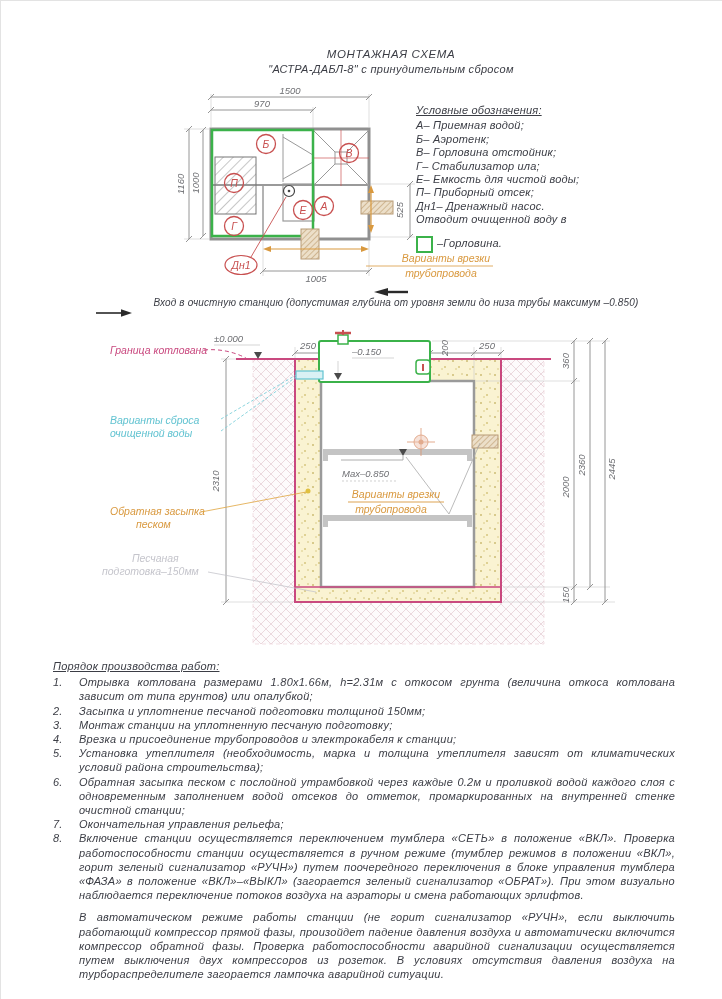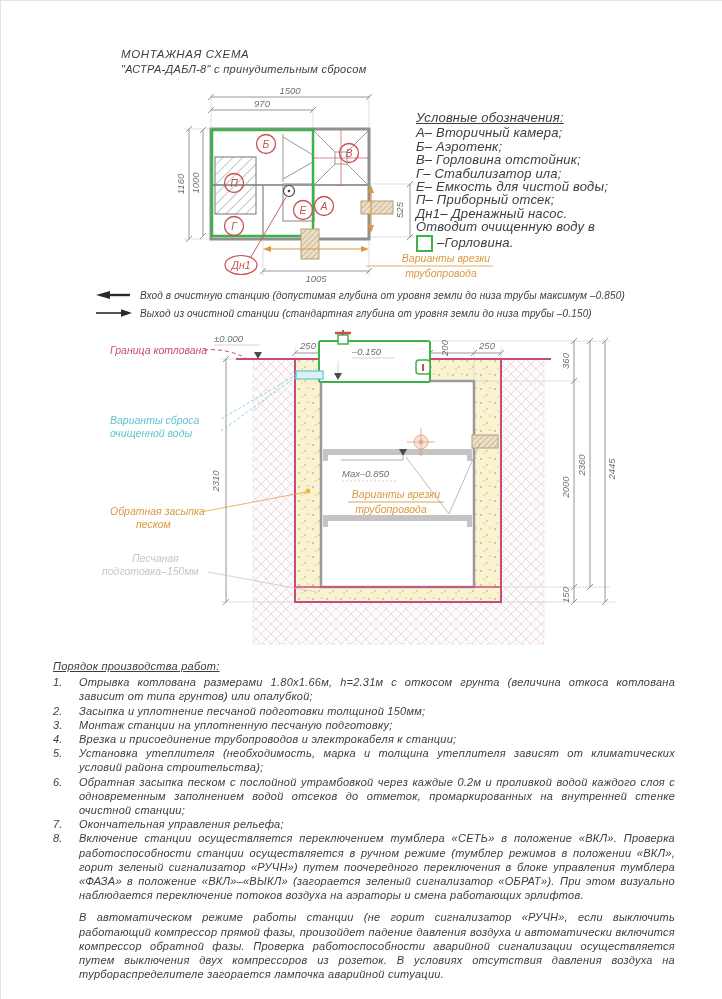--- a/index.html
+++ b/index.html
@@ -1,27 +1,27 @@
 <!DOCTYPE html>
 <html><head>
 <meta charset="utf-8">
 <style>
   html,body{margin:0;padding:0;background:#fff;}
   .page{position:relative;width:722px;height:999px;background:#fff;border:1px solid #e3e3e3;
         font-family:"Liberation Sans",sans-serif;font-style:italic;color:#3b3d45;overflow:hidden;}
   .abs{position:absolute;}
   
-  .title-block{left:120px;top:46px;width:540px;line-height:15px;}
+  .title-block{left:120px;top:46px;width:540px;text-align:center;line-height:15px;}
   .title-line1{font-size:11.5px;letter-spacing:.6px;}
   .title-line2{font-size:11px;letter-spacing:.3px;}
   
-  .legend{left:415px;top:110px;width:218px;font-size:13px;line-height:13.4px;letter-spacing:.2px;}
+  .legend{left:415px;top:103px;width:218px;font-size:11px;line-height:13.4px;letter-spacing:.2px;}
   .legend-title{text-decoration:underline;margin-bottom:2px;}
   .legend-row{white-space:nowrap;}
-  .gorlovina-row{display:flex;align-items:center;margin-top:1px;}
+  .gorlovina-row{display:flex;align-items:center;margin-top:9px;}
   .green-square{display:inline-block;width:13px;height:13px;border:2px solid #3bb24a;margin-right:4px;flex:none;}
   
   .arrow-row{left:95px;width:600px;height:16px;display:flex;align-items:center;font-size:10px;letter-spacing:.15px;white-space:nowrap;}
   .arrow-ico{margin-right:8px;flex:none;}
   
   .work-order{left:52px;top:658px;width:622px;font-size:11px;line-height:14.2px;letter-spacing:.25px;}
   .wo-title{text-decoration:underline;margin-bottom:2px;}
   .wo-row{display:flex;}
   .wo-num{width:26px;flex:none;}
   .wo-text{flex:1;text-align:justify;}
@@ -125,47 +125,46 @@
     <text class="dim" transform="translate(322,129) rotate(-90)" text-anchor="middle">525</text>
     <text class="dim" x="235" y="201" text-anchor="middle">1005</text>
 
     <line x1="285" y1="185" x2="412" y2="185" stroke="#d9993f" stroke-width="0.8"></line>
     <text class="lbl-orange" x="365" y="181" text-anchor="middle">Варианты врезки</text>
     <text class="lbl-orange" x="360" y="196" text-anchor="middle">трубопровода</text>
   </svg>
 
   <div class="abs legend">
     <div class="legend-title">Условные обозначения:</div>
-    <div class="legend-row">А– Вторичный камера;</div>
+    <div class="legend-row">А– Приемная водой;</div>
     <div class="legend-row">Б– Аэротенк;</div>
     <div class="legend-row">В– Горловина отстойник;</div>
     <div class="legend-row">Г– Стабилизатор ила;</div>
     <div class="legend-row">Е– Емкость для чистой воды;</div>
     <div class="legend-row">П– Приборный отсек;</div>
     <div class="legend-row">Дн1– Дренажный насос.</div>
-    <div class="legend-row">Отводит очищенную воду в</div>
+    <div class="legend-row">Отводит очищенной воду в</div>
     <div class="gorlovina-row">
       <span class="green-square"></span>
       <span>–Горловина.</span>
     </div>
   </div>
 
-  <div class="abs arrow-row" style="top:286px;">
+  <div class="abs arrow-row" style="top:286px;flex-direction:column;">
     <svg class="arrow-ico" width="36" height="10">
       <polygon points="0,5 14,1 14,9" fill="#2a2a2a"></polygon>
         <rect x="14" y="3.8" width="20" height="2.4" fill="#2a2a2a"></rect>
     </svg>
     <span>Вход в очистную станцию (допустимая глубина от уровня земли до низа трубы максимум –0.850)</span>
   </div>
   <div class="abs arrow-row" style="top:304px;">
     <svg class="arrow-ico" width="36" height="10">
       <rect x="0" y="4.2" width="26" height="1.6" fill="#2a2a2a"></rect>
         <polygon points="36,5 25,1.2 25,8.8" fill="#2a2a2a"></polygon>
     </svg>
-    <span>Выход из очистной станции (стандартная глубина от уровня земли до низа трубы –0.150)</span>
   </div>
 
   <svg class="abs" style="left:85px;top:328px;" width="560" height="335" viewBox="0 0 560 335">
     <defs>
       <pattern id="s-soil" width="10" height="10" patternUnits="userSpaceOnUse">
         <rect width="10" height="10" fill="#fdfbfc"></rect>
         <path d="M0,0 L10,10 M10,0 L0,10" stroke="#e6d0d7" stroke-width="0.8"></path>
       </pattern>
       <pattern id="s-sand" width="14" height="14" patternUnits="userSpaceOnUse">
         <rect width="14" height="14" fill="#faf3d2"></rect>

